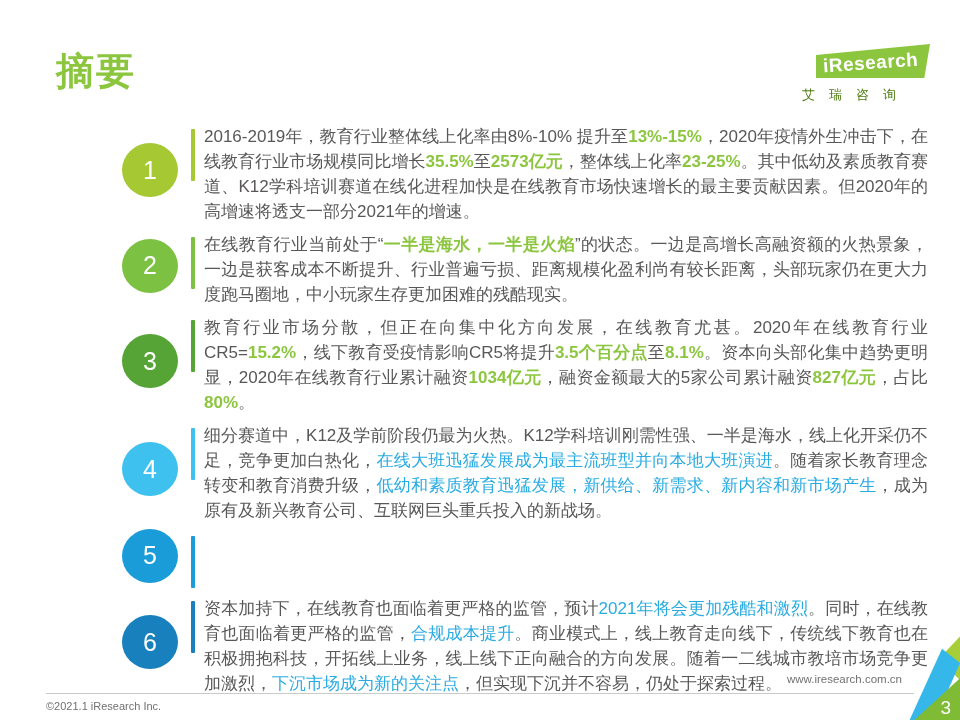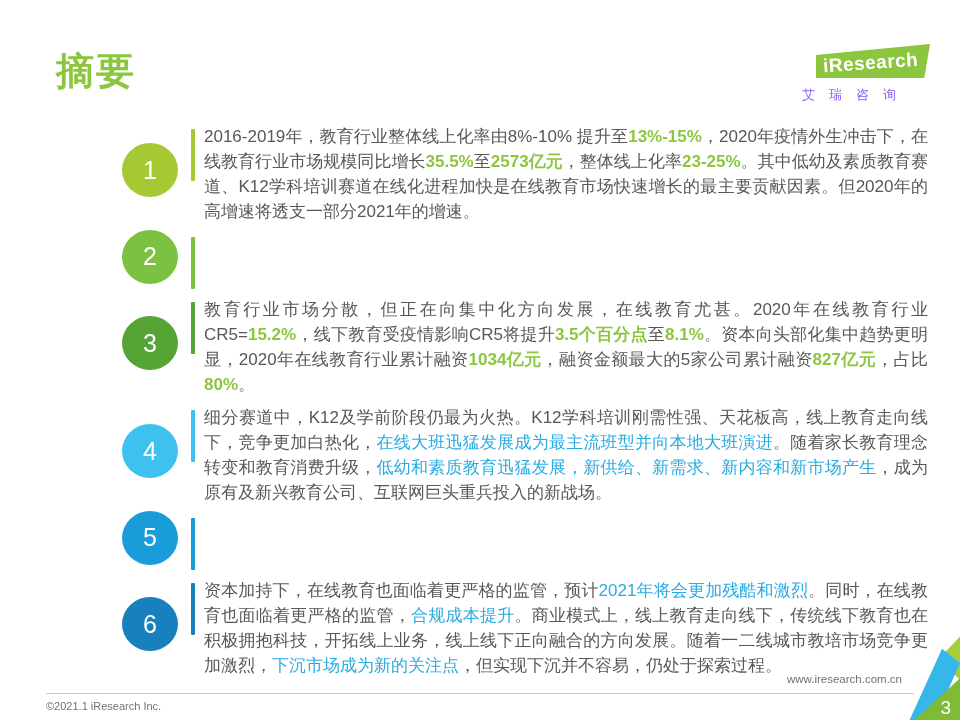--- a/index.html
+++ b/index.html
@@ -11,21 +11,21 @@
     --green:#8cc63f; --blue:#29abe2; --body:#595757;
   }
 
   
   .title { position:absolute; top:46px; left:56px; font-size:38px; font-weight:bold; color:var(--green); letter-spacing:2px; }
   .logo { position:absolute; top:44px; right:26px; width:136px; }
   .logo-flag { position:relative; width:114px; height:34px; margin-left:18px;
     background:var(--green); clip-path:polygon(0 32%, 100% 0, 95% 100%, 0 100%); }
   .logo-text { position:absolute; left:7px; top:8px; color:#fff; font-weight:bold; font-size:19px; transform:rotate(-4deg); letter-spacing:0.5px; }
   .logo-i-dot { position:absolute; left:9px; top:1px; width:6px; height:6px; border-radius:50%; background:#2a6db4; }
-  .logo-cn { margin-top:8px; margin-left:4px; color:#8b5cf6; font-size:13px; letter-spacing:14px; white-space:nowrap; }
+  .logo-cn { margin-top:8px; margin-left:4px; color:#4d7c0f; font-size:13px; letter-spacing:14px; white-space:nowrap; }
 
   
   .summary-list { position:absolute; top:124px; left:122px; width:818px; }
   .row { display:flex; align-items:center; margin-bottom:8px; }
   .num-circle { flex:none; width:56px; height:54px; border-radius:50%; color:#fff; font-size:25px;
     display:flex; align-items:center; justify-content:center; transform:translateY(-4px); }
   .accent-bar { flex:none; width:4px; height:52px; margin:5px 9px 0 13px; align-self:flex-start; border-radius:1px; }
   .item-text { width:724px; font-size:17px; line-height:25px; color:var(--body); text-align:justify; }
   .hl-green { color:var(--green); font-weight:bold; }
   .hl-blue  { color:var(--blue);  font-weight:normal; }
@@ -66,36 +66,37 @@
       </div>
       <div class="accent-bar" style="background: rgb(165, 200, 51);"></div>
       <p class="item-text"><span class="txt">2016-2019年，教育行业整体线上化率由8%-10% 提升至</span><span class="hl-green">13%-15%</span><span class="txt">，2020年疫情外生冲击下，在线教育行业市场规模同比增长</span><span class="hl-green">35.5%</span><span class="txt">至</span><span class="hl-green">2573亿元</span><span class="txt">，整体线上化率</span><span class="hl-green">23-25%</span><span class="txt">。其中低幼及素质教育赛道、K12学科培训赛道在线化进程加快是在线教育市场快速增长的最主要贡献因素。但2020年的高增速将透支一部分2021年的增速。</span></p>
     </div>
 
     <div class="row">
       <div class="num-circle" style="background: rgb(124, 193, 66);">
         <span>2</span>
       </div>
       <div class="accent-bar" style="background: rgb(124, 193, 66);"></div>
+      <p class="item-text"><span class="txt">在线教育行业当前处于“</span><span class="hl-green">一半是海水，一半是火焰</span><span class="txt">”的状态。一边是高增长高融资额的火热景象，一边是获客成本不断提升、行业普遍亏损、距离规模化盈利尚有较长距离，头部玩家仍在更大力度跑马圈地，中小玩家生存更加困难的残酷现实。</span></p>
     </div>
 
     <div class="row">
       <div class="num-circle" style="background: rgb(86, 164, 54);">
         <span>3</span>
       </div>
       <div class="accent-bar" style="background: rgb(86, 164, 54);"></div>
       <p class="item-text"><span class="txt">教育行业市场分散，但正在向集中化方向发展，在线教育尤甚。2020年在线教育行业CR5=</span><span class="hl-green">15.2%</span><span class="txt">，线下教育受疫情影响CR5将提升</span><span class="hl-green">3.5个百分点</span><span class="txt">至</span><span class="hl-green">8.1%</span><span class="txt">。资本向头部化集中趋势更明显，2020年在线教育行业累计融资</span><span class="hl-green">1034亿元</span><span class="txt">，融资金额最大的5家公司累计融资</span><span class="hl-green">827亿元</span><span class="txt">，占比</span><span class="hl-green">80%</span><span class="txt">。</span></p>
     </div>
 
     <div class="row">
       <div class="num-circle" style="background: rgb(62, 193, 239);">
         <span>4</span>
       </div>
       <div class="accent-bar" style="background: rgb(62, 193, 239);"></div>
-      <p class="item-text"><span class="txt">细分赛道中，K12及学前阶段仍最为火热。K12学科培训刚需性强、天花板高，线上教育走向线下，竞争更加白热化，</span><span class="hl-blue">在线大班迅猛发展成为最主流班型并向本地大班演进</span><span class="txt">。随着家长教育理念转变和教育消费升级，</span><span class="hl-blue">低幼和素质教育迅猛发展，新供给、新需求、新内容和新市场产生</span><span class="txt">，成为原有及新兴教育公司、互联网巨头重兵投入的新战场。</span></p>
+      <p class="item-text"><span class="txt">细分赛道中，K12及学前阶段仍最为火热。K12学科培训刚需性强、一半是海水，线上化开采仍不足，竞争更加白热化，</span><span class="hl-blue">在线大班迅猛发展成为最主流班型并向本地大班演进</span><span class="txt">。随着家长教育理念转变和教育消费升级，</span><span class="hl-blue">低幼和素质教育迅猛发展，新供给、新需求、新内容和新市场产生</span><span class="txt">，成为原有及新兴教育公司、互联网巨头重兵投入的新战场。</span></p>
     </div>
 
     <div class="row">
       <div class="num-circle" style="background: rgb(26, 156, 217);">
         <span>5</span>
       </div>
       <div class="accent-bar" style="background: rgb(26, 156, 217);"></div>
     </div>
 
     <div class="row">

